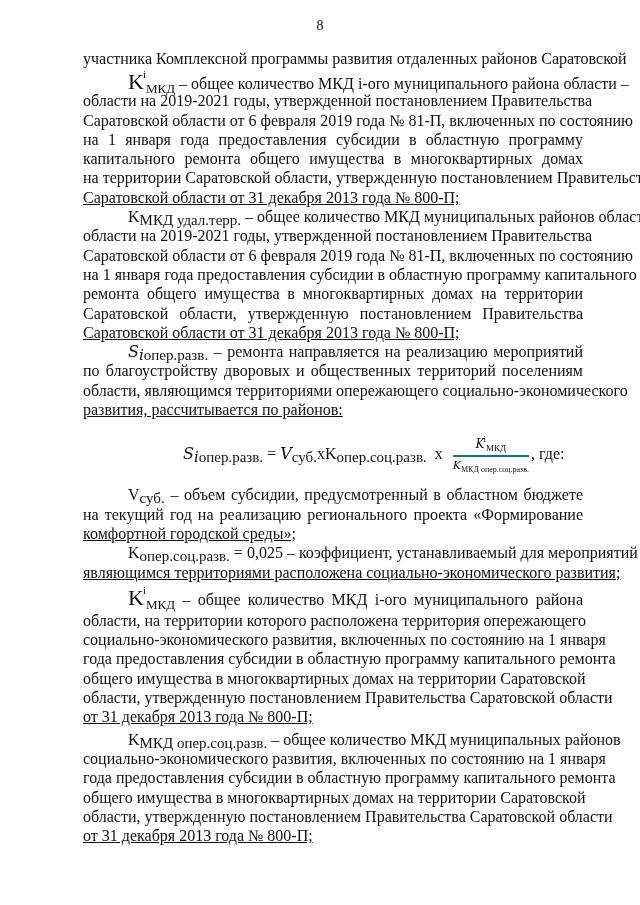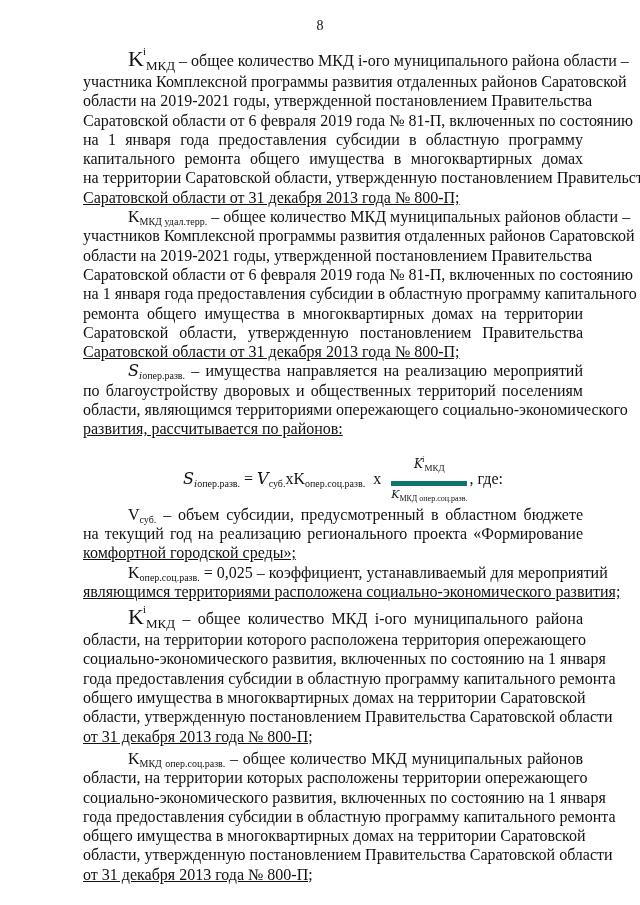--- a/index.html
+++ b/index.html
@@ -7,63 +7,62 @@
          font-family: "Liberation Serif", "DejaVu Serif", serif; color: #111; }
   .page-num { position: absolute; top: 18px; left: 0; width: 640px; text-align: center; font-size: 14px; }
   .content { position: absolute; left: 83px; top: 46px; width: 500px; font-size: 16px; }
   .para { margin: 0; }
   .line { display: block; height: 19.3px; line-height: 19.3px; white-space: nowrap;
           text-align: justify; text-align-last: justify; }
   .line.last { text-align-last: left; text-decoration: underline; }
   .indent { padding-left: 45px; }
   .sym { font-size: 22px; }
   .symsm { font-size: 16px; }
-  .sub { font-size: 10px; vertical-align: -3px; }
+  .sub { font-size: 15px; vertical-align: -3px; }
   .subbig { font-size: 13px; vertical-align: -4px; }
   .sup { font-size: 11px; position: relative; top: -11px; margin-left: -1px; }
   .ital { font-style: italic; font-family: "DejaVu Serif", serif; }
   .formula { height: 52px; position: relative; margin: 6px 0 8px 0; }
   .f-left { position: absolute; left: 100px; top: 12px; font-size: 16px; white-space: nowrap; }
   .frac { display: inline-block; vertical-align: middle; text-align: center; margin: 0 2px; }
-  .frac .num { display: block; font-size: 12px; border-bottom: 5px solid #0f766e; padding: 0 6px 8px 6px; }
+  .frac .num { display: block; font-size: 12px; border-bottom: 2px solid #0f766e; padding: 0 6px 2px 6px; }
   .frac .den { display: block; font-size: 11px; padding-top: 2px; }
   .p-gap { height: 3px; }
   .big-k .line:first-child { height: 26px; line-height: 26px; }
 </style>
 </head>
 <body>
 
 <div class="page-num">8</div>
 
 <div class="content">
 
   <div class="para big-k">
+    <span class="line">участника Комплексной программы развития отдаленных районов Саратовской</span>
     <span class="line indent"><span class="sym">K</span><span class="sup">i</span><span class="subbig">МКД</span><span> – общее количество МКД i-ого муниципального района области –</span></span>
-    <span class="line">участника Комплексной программы развития отдаленных районов Саратовской</span>
     <span class="line">области на 2019-2021 годы, утвержденной постановлением Правительства</span>
     <span class="line">Саратовской области от 6 февраля 2019 года № 81-П, включенных по состоянию</span>
     <span class="line">на 1 января года предоставления субсидии в областную программу</span>
     <span class="line">капитального ремонта общего имущества в многоквартирных домах</span>
     <span class="line">на территории Саратовской области, утвержденную постановлением Правительства</span>
     <span class="line last">Саратовской области от 31 декабря 2013 года № 800-П;</span>
   </div>
 
   <div class="para">
     <span class="line indent"><span class="symsm">K</span><span class="sub">МКД удал.терр.</span><span> – общее количество МКД муниципальных районов области –</span></span>
-    <span class="line">участников  Комплексной программы развития отдаленных районов Саратовской</span>
     <span class="line">области на 2019-2021 годы, утвержденной постановлением Правительства</span>
     <span class="line">Саратовской области от 6 февраля 2019 года № 81-П, включенных по состоянию</span>
     <span class="line">на 1 января года предоставления субсидии в областную программу капитального</span>
     <span class="line">ремонта общего имущества в многоквартирных домах на территории</span>
     <span class="line">Саратовской области, утвержденную постановлением Правительства</span>
     <span class="line last">Саратовской области от 31 декабря 2013 года № 800-П;</span>
   </div>
 
   <div class="para">
-    <span class="line indent"><span class="symsm ital">S</span><span class="sub ital">i</span><span class="sub">опер.разв.</span><span> – имущества направляется на реализацию мероприятий</span></span>
+    <span class="line indent"><span class="symsm ital">S</span><span class="sub ital">i</span><span class="sub">опер.разв.</span><span> – ремонта направляется на реализацию мероприятий</span></span>
     <span class="line">по благоустройству дворовых и общественных территорий поселениям</span>
     <span class="line">области, являющимся территориями опережающего социально-экономического</span>
     <span class="line last">развития, рассчитывается по районов:</span>
   </div>
 
   <div class="formula">
     <div class="f-left">
       <span class="ital">S</span><span class="sub ital">i</span><span class="sub">опер.разв.</span><span style="white-space:pre"> = </span><span class="ital">V</span><span class="sub">суб.</span><span>х</span><span>K</span><span class="sub">опер.соц.разв.</span><span style="white-space:pre">  х  </span><span class="frac"><span class="num"><span class="ital">K</span><span class="sup" style="top:-6px;font-size:9px">i</span><span class="sub" style="font-size:9px">МКД</span></span><span class="den"><span class="ital">K</span><span class="sub" style="font-size:8px">МКД опер.соц.разв.</span></span></span><span>, где:</span>
     </div>
   </div>
@@ -88,21 +87,20 @@
     <span class="line">года предоставления субсидии в областную программу капитального ремонта</span>
     <span class="line">общего имущества в многоквартирных домах на территории Саратовской</span>
     <span class="line">области, утвержденную постановлением Правительства Саратовской области</span>
     <span class="line last">от 31 декабря 2013 года № 800-П;</span>
   </div>
 
   <div class="p-gap"></div>
 
   <div class="para">
     <span class="line indent"><span class="symsm">K</span><span class="sub">МКД опер.соц.разв.</span><span> – общее количество МКД муниципальных районов</span></span>
-    <span class="line">области, на территории которых расположены территории опережающего</span>
     <span class="line">социально-экономического развития, включенных по состоянию на 1 января</span>
     <span class="line">года предоставления субсидии в областную программу капитального ремонта</span>
     <span class="line">общего имущества в многоквартирных домах на территории Саратовской</span>
     <span class="line">области, утвержденную постановлением Правительства Саратовской области</span>
     <span class="line last">от 31 декабря 2013 года № 800-П;</span>
   </div>
 
 </div>
 
 </body></html>

